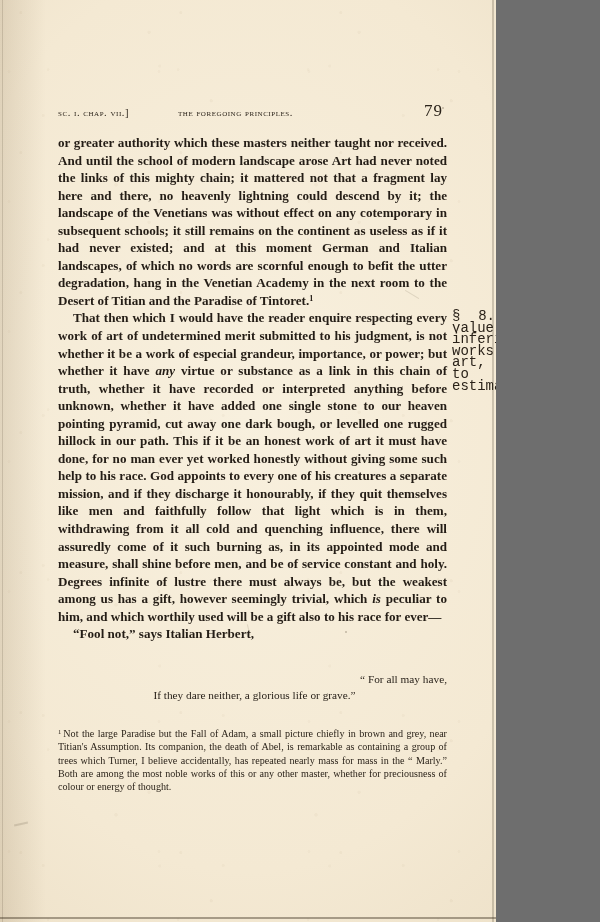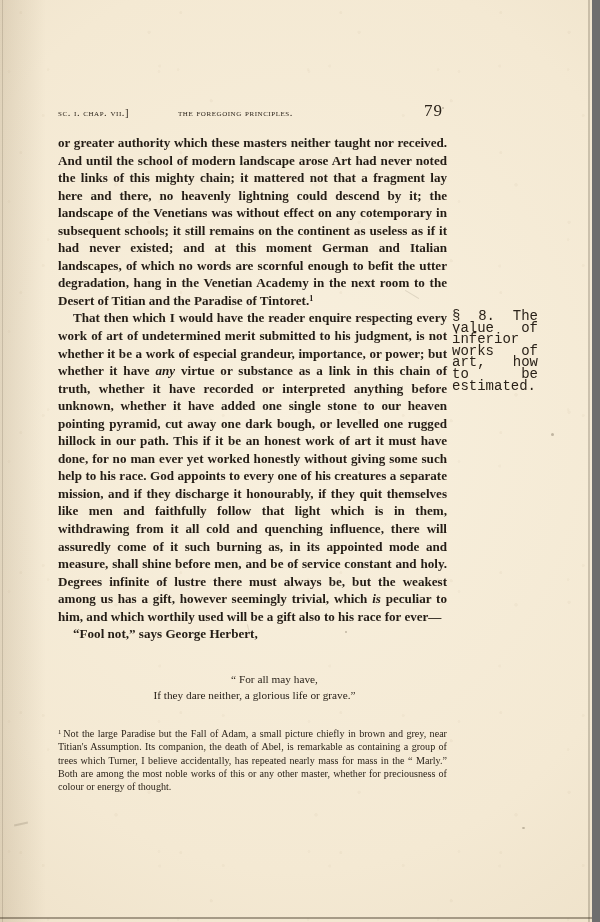--- a/index.html
+++ b/index.html
@@ -3,21 +3,21 @@
 <meta charset="utf-8">
 <title>Scanned Book Page</title>
 <style>
   html, body {
     margin: 0;
     padding: 0;
     background: #6e6e6e;
   }
   #page {
     position: relative;
-    width: 592px;
+    width: 496px;
     height: 922px;
     overflow: hidden;
     background: #f6ecd8;
     background-image:
       radial-gradient(ellipse 120% 90% at 50% 45%, #f8f0de 0%, #f4e9d3 55%, #ecdfc6 85%, #e3d5ba 100%);
     font-family: "Liberation Serif", "DejaVu Serif", serif;
     color: #241d16;
   }
   
   #grain {
@@ -122,21 +122,21 @@
   #verse {
     position: absolute;
     left: 58px;
     top: 672px;
     width: 389px;
     font-size: 11.3px;
     line-height: 15.6px;
     text-align: center;
     color: #241d16;
   }
-  #verse .vl1 { display: block; padding-left: 44px; }
+  #verse .vl1 { display: block; padding-left: 44px; text-align: right; }
   #verse .vl2 { display: block; padding-left: 4px; }
 
   
   #footnote {
     position: absolute;
     left: 58px;
     top: 727px;
     width: 389px;
     font-size: 10.1px;
     line-height: 13.25px;
@@ -163,21 +163,21 @@
 
   <div id="header">
     <span class="hl">Sc. I. Chap. VII.]</span>
     <span class="hc">The Foregoing Principles.</span>
   </div>
   <div id="folio">79</div>
 
   <div id="body">
     <p><span>or greater authority which these masters neither taught nor received. And until the school of modern landscape arose Art had never noted the links of this mighty chain; it mattered not that a fragment lay here and there, no heavenly lightning could descend by it; the landscape of the Venetians was without effect on any cotemporary in subsequent schools; it still remains on the continent as useless as if it had never existed; and at this moment German and Italian landscapes, of which no words are scornful enough to befit the utter degradation, hang in the Venetian Academy in the next room to the Desert of Titian and the Paradise of Tintoret.</span><sup>1</sup></p>
     <p class="indent"><span>That then which I would have the reader enquire respecting every work of art of undetermined merit submitted to his judgment, is not whether it be a work of especial grandeur, importance, or power; but whether it have </span><i>any</i><span> virtue or substance as a link in this chain of truth, whether it have recorded or interpreted anything before unknown, whether it have added one single stone to our heaven pointing pyramid, cut away one dark bough, or levelled one rugged hillock in our path. This if it be an honest work of art it must have done, for no man ever yet worked honestly without giving some such help to his race. God appoints to every one of his creatures a separate mission, and if they discharge it honourably, if they quit themselves like men and faithfully follow that light which is in them, withdrawing from it all cold and quenching influence, there will assuredly come of it such burning as, in its appointed mode and measure, shall shine before men, and be of service constant and holy. Degrees infinite of lustre there must always be, but the weakest among us has a gift, however seemingly trivial, which </span><i>is</i><span> peculiar to him, and which worthily used will be a gift also to his race for ever—</span></p>
-    <p class="indent">“Fool not,” says George Herbert,</p>
+    <p class="indent">“Fool not,” says Italian Herbert,</p>
   </div>
 
   <div id="sidenote">§ 8. The value of inferior works of art, how to be estimated.</div>
 
   <div id="verse">
     <span class="vl1">“ For all may have,</span>
     <span class="vl2">If they dare neither, a glorious life or grave.”</span>
   </div>
 
   <div id="footnote">

